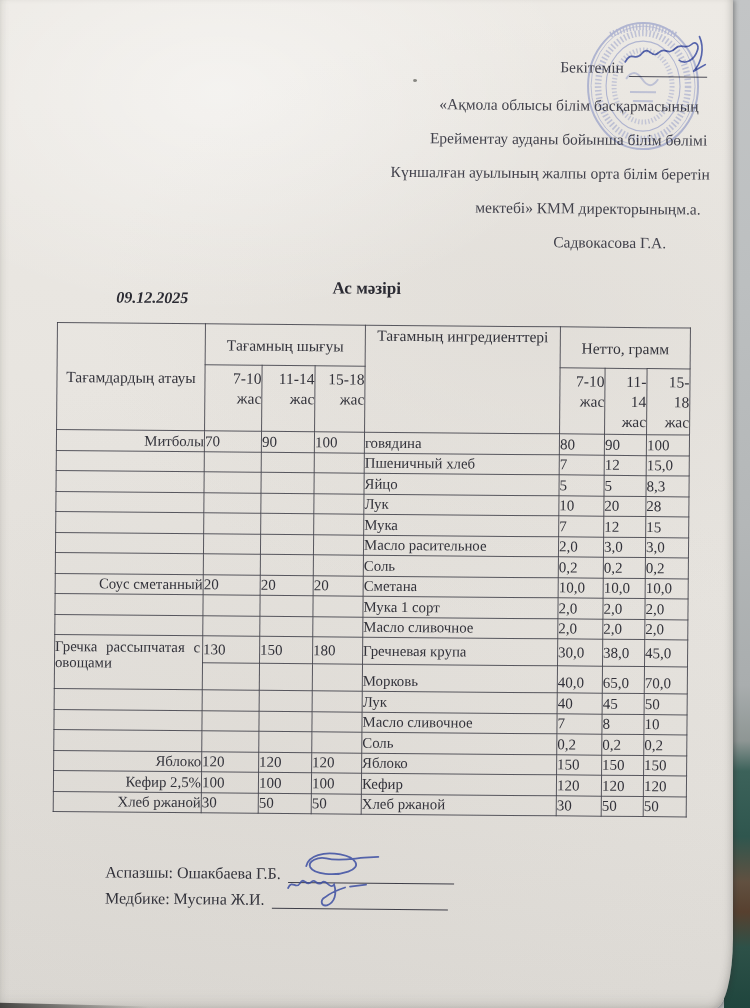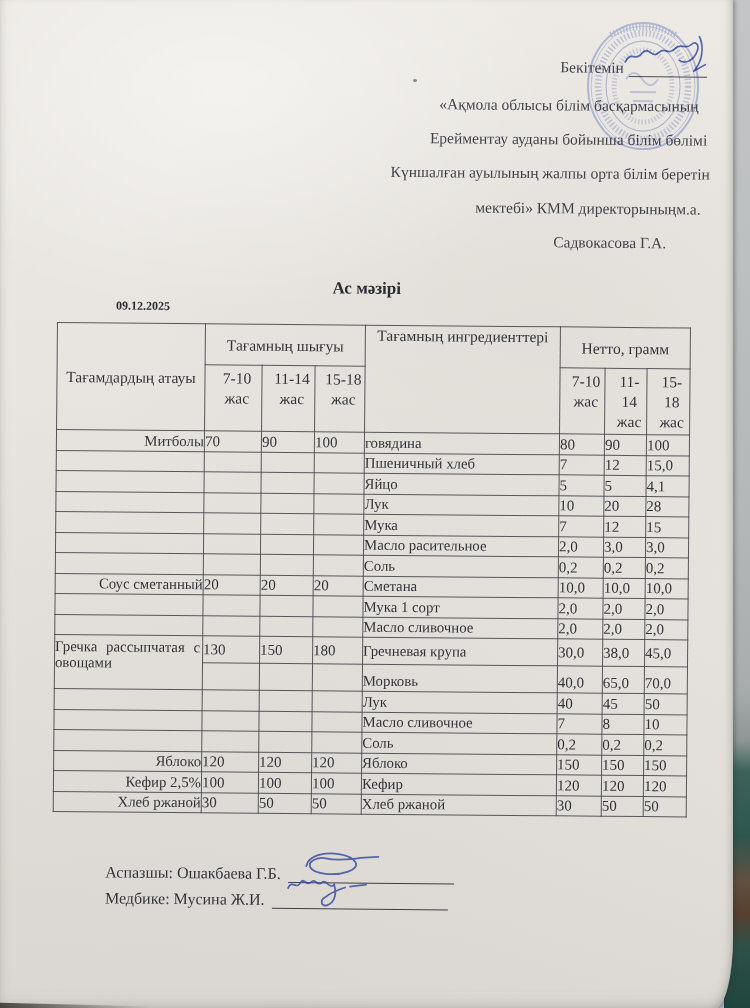--- a/index.html
+++ b/index.html
@@ -44,32 +44,32 @@
   .approval-block div{line-height:34.2px;white-space:nowrap;position:relative;}
   .approval-block div:nth-child(3){left:-18px;}
   .approval-block div:nth-child(4){left:20px;}
   .approval-block div:nth-child(5){left:42px;}
 
   .stamp{position:absolute;left:580px;top:12px;mix-blend-mode:multiply;opacity:.85;}
   .speck{position:absolute;left:411px;top:76px;width:4px;height:3px;background:#6d6d68;border-radius:50%;opacity:.8;}
 
   .doc-title{position:absolute;top:276px;left:0;width:733px;text-align:center;
     font-weight:bold;font-size:17px;color:#2b2b33;}
-  .doc-date{position:absolute;top:298px;left:116px;font-weight:bold;font-size:12px;color:#2b2b33;}
+  .doc-date{position:absolute;top:288px;left:116px;font-weight:bold;font-size:16px;color:#2b2b33;font-style:italic;}
 
   
   table.menu{position:absolute;top:322px;left:57px;width:633px;border-collapse:collapse;
     table-layout:fixed;color:#33333b;}
   table.menu th, table.menu td{border:1.2px solid rgba(62,62,72,.85);font-weight:normal;padding:0;}
   thead th{font-size:15.5px;line-height:19px;}
   th.dish-h{vertical-align:middle;text-align:center;padding:0 22px;}
   th.group-h{height:40px;vertical-align:middle;text-align:center;}
   th.ing-h{vertical-align:top;text-align:center;padding:9px 34px 0 34px;}
   tr.subhead{height:66px;}
-  tr.subhead th{vertical-align:top;text-align:center;padding:3px 0 0 7px;font-size:15.5px;line-height:20px;}
+  tr.subhead th{vertical-align:top;text-align:right;padding:3px 0 0 7px;font-size:15.5px;line-height:20px;}
   tbody tr{height:20.5px;}
   tbody tr.tall{height:27px;}
   tbody tr.vbottom td{vertical-align:bottom;padding-bottom:2px;}
   tbody td{font-size:14.8px;line-height:16px;vertical-align:middle;}
   td.dish-cell{padding-left:4px;text-align:right;}
   td.dish-cell.justify{text-align:justify;vertical-align:top;padding-top:3px;padding-right:2px;}
   td.out-cell{padding-left:10px;font-size:15px;border-radius:7px;}
   td.ing-cell{padding-left:7px;}
   td.net-cell{padding-left:7px;font-size:15px;font-family:Liberation Serif, serif;}
 
@@ -172,21 +172,21 @@
             <td class="net-cell">15,0</td>
           </tr>
           <tr>
             <td class="dish-cell"></td>
             <td class="out-cell"></td>
             <td class="out-cell"></td>
             <td class="out-cell"></td>
             <td class="ing-cell">Яйцо</td>
             <td class="net-cell">5</td>
             <td class="net-cell">5</td>
-            <td class="net-cell">4,1</td>
+            <td class="net-cell">8,3</td>
           </tr>
           <tr>
             <td class="dish-cell"></td>
             <td class="out-cell"></td>
             <td class="out-cell"></td>
             <td class="out-cell"></td>
             <td class="ing-cell">Лук</td>
             <td class="net-cell">10</td>
             <td class="net-cell">20</td>
             <td class="net-cell">28</td>

